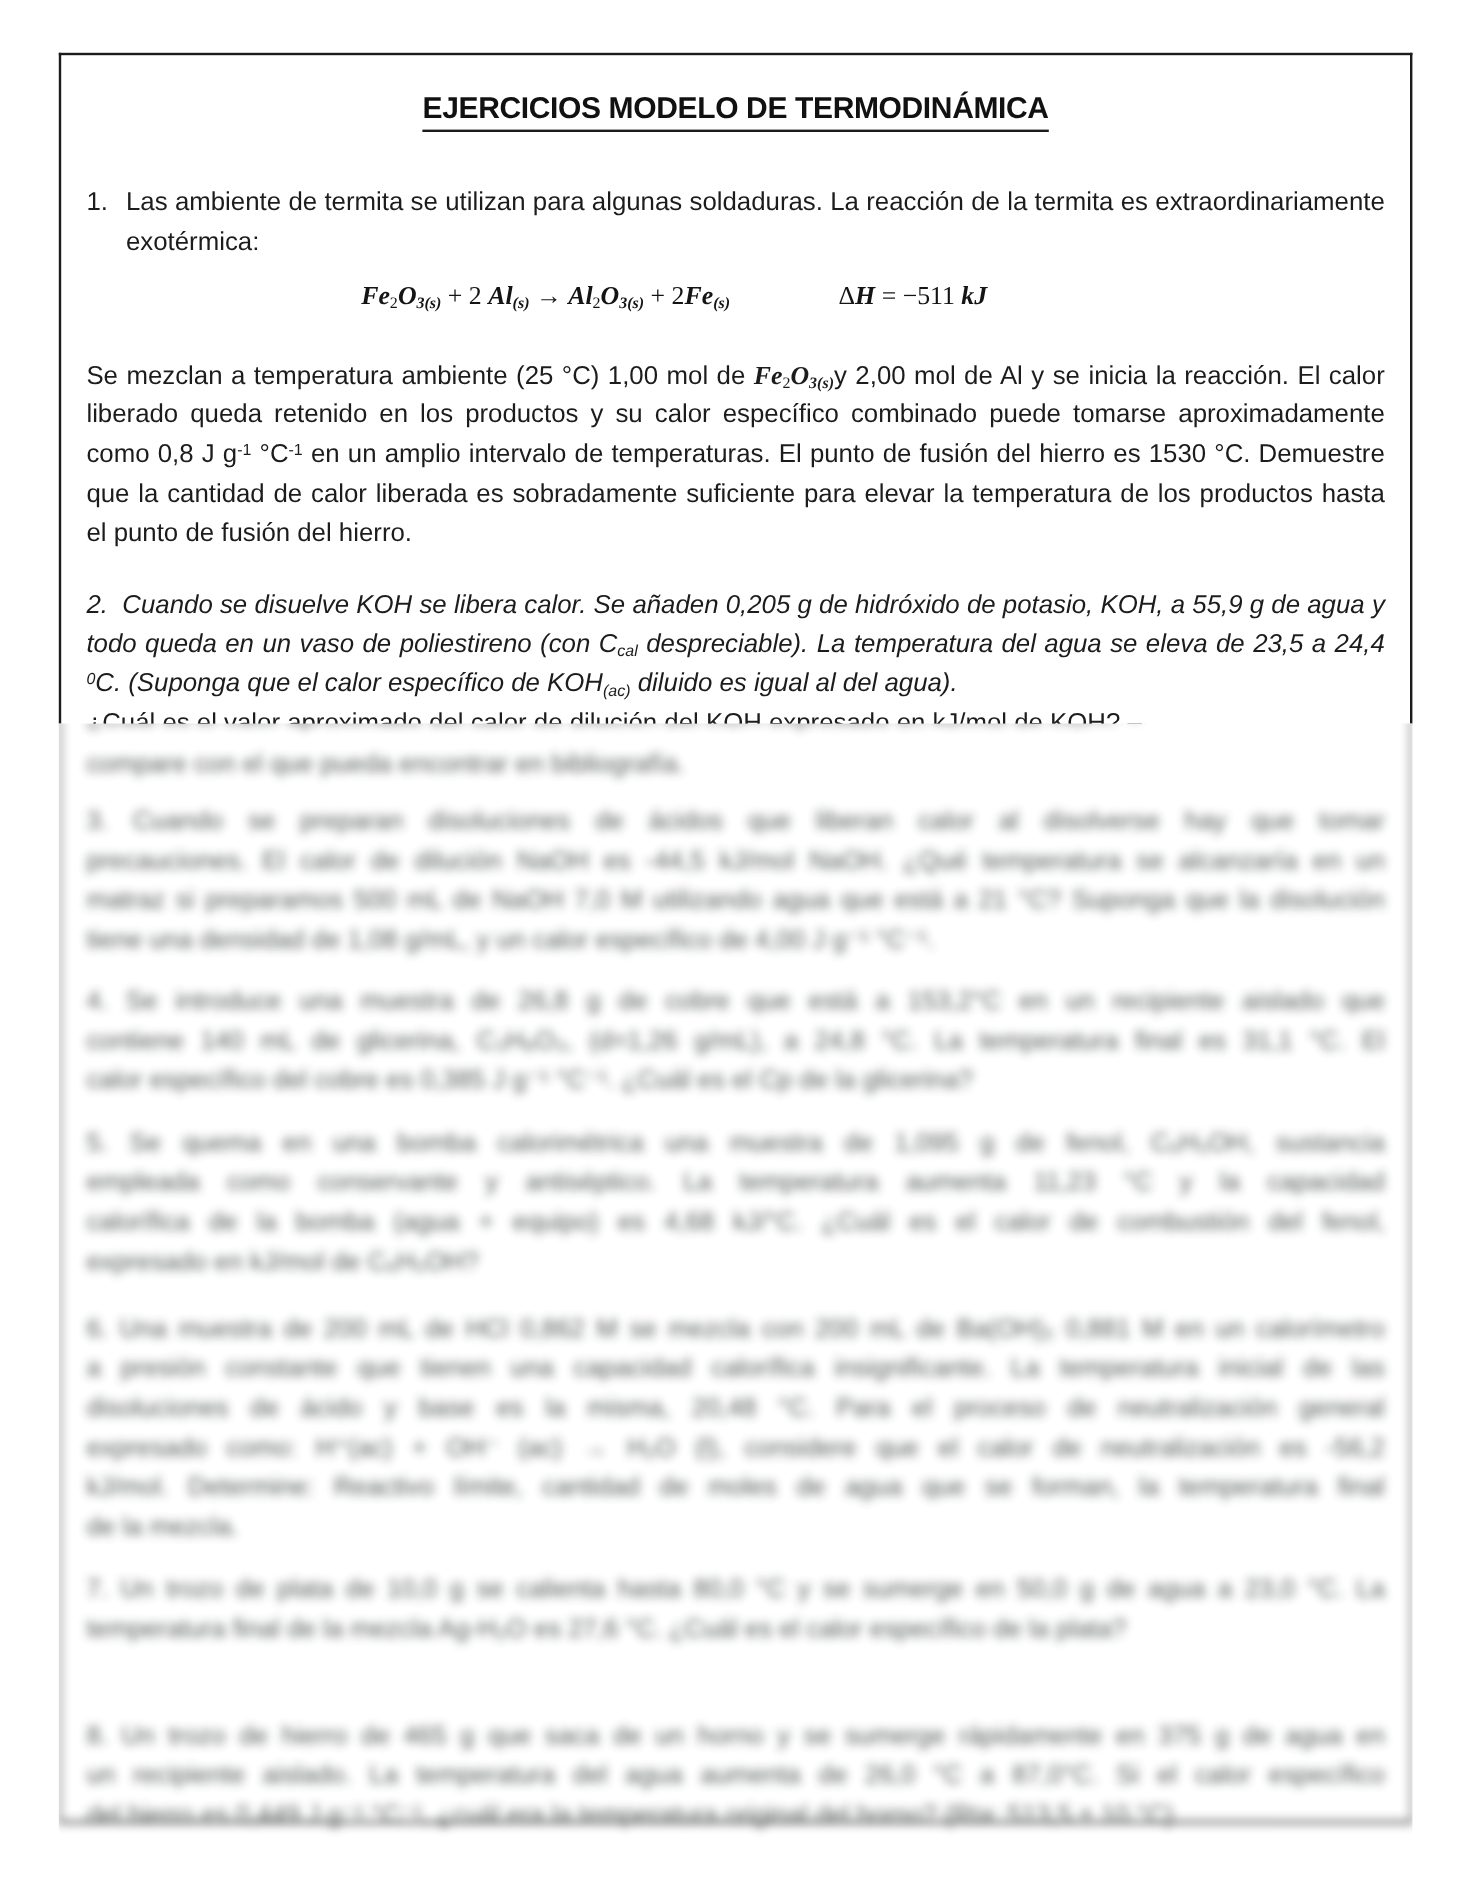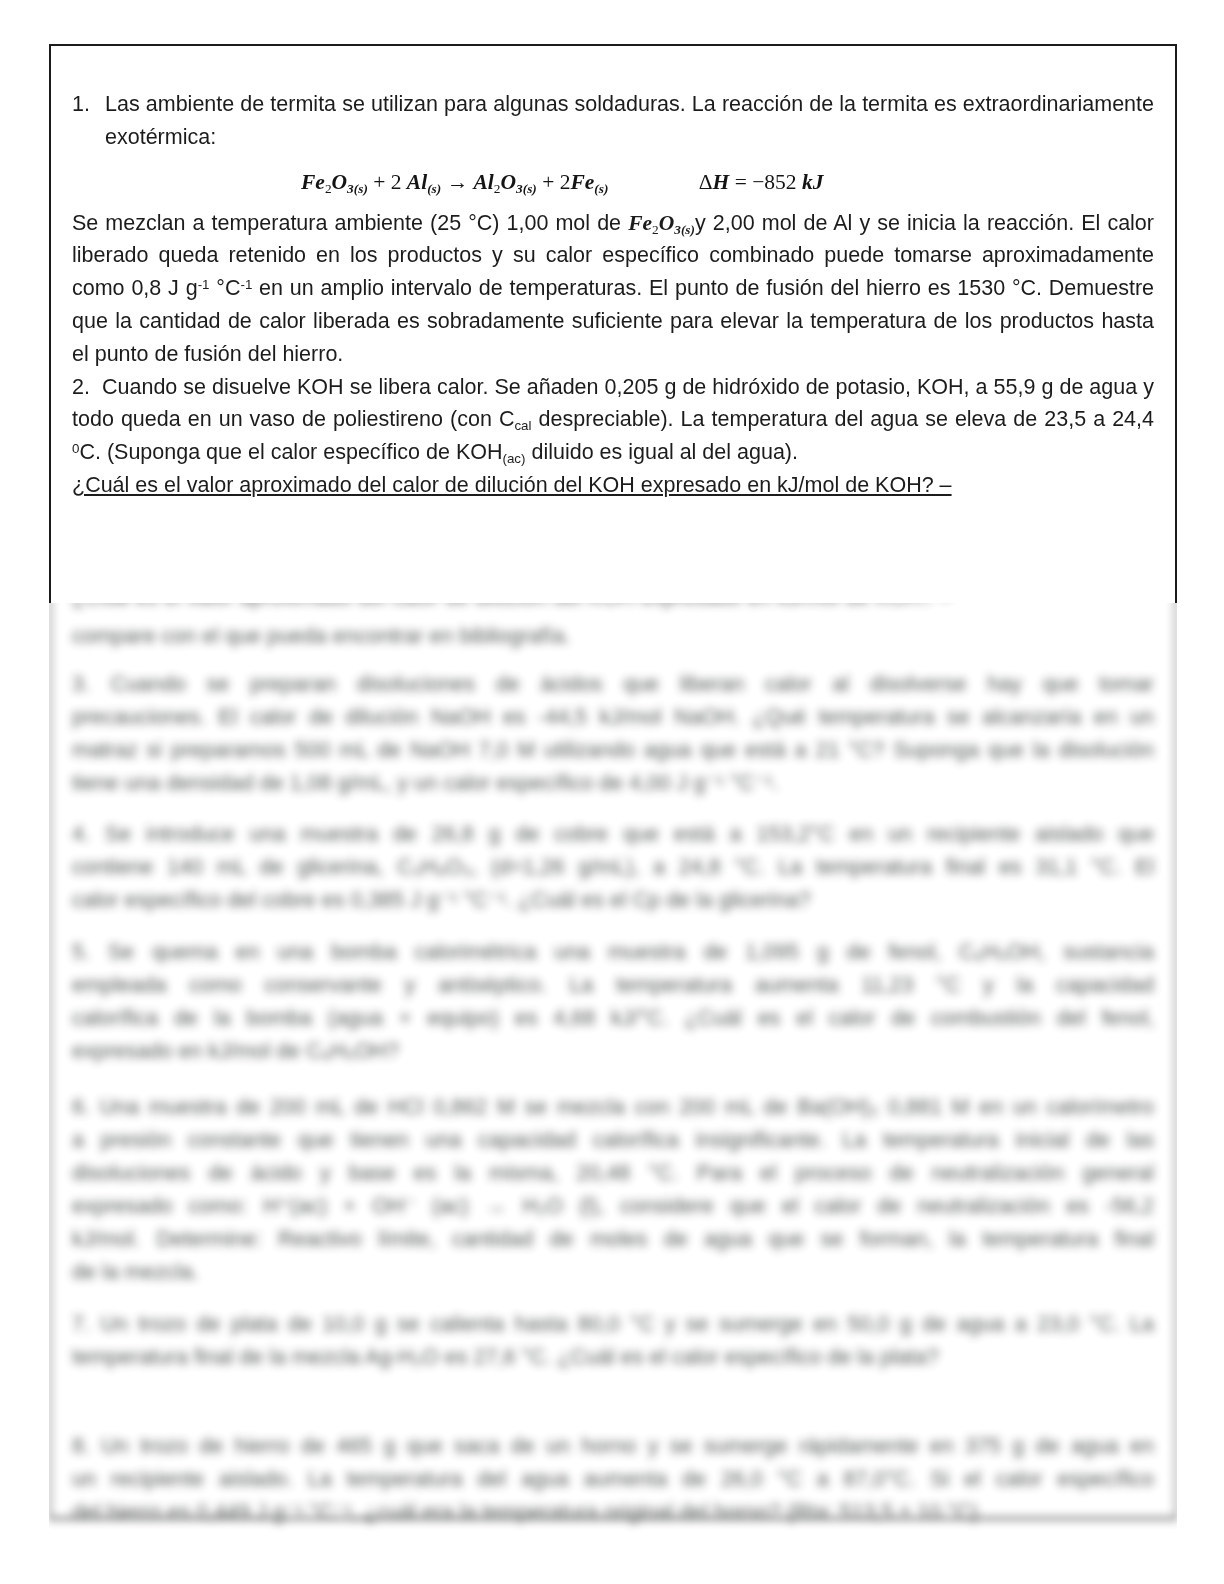--- a/index.html
+++ b/index.html
@@ -33,22 +33,22 @@
     margin-top:12px; padding-left:229px; white-space:nowrap;
     font-family:"Liberation Serif","DejaVu Serif",serif;
     font-size:21.5px; line-height:33px; color:#141414;
   }
   .eq-delta { margin-left:85px; }
   .it { font-style:italic;font-weight:bold; }
   sub { font-size:0.62em; vertical-align:-0.28em; line-height:0; }
   sup { font-size:0.62em; vertical-align:0.45em; line-height:0; }
   .serif-frag { font-family:"Liberation Serif","DejaVu Serif",serif; }
 
-  .para1 { margin-top:8px; text-align:justify; }
-  .ex2   { text-align:justify; }
+  .para1 { margin-top:34px; text-align:justify; }
+  .ex2   { margin-top:27px; text-align:justify;font-style:italic; }
   .qline { margin-top:0; text-align:left;text-decoration:underline; }
 
   
   .blurbox {
     position:absolute; left:49px; top:603px; width:1128px; height:939px;
     overflow:hidden; background:#ffffff; z-index:2;
   }
   .blur-inner {
     box-sizing:border-box; height:100%; padding:0 21px;
     border-left:2.5px solid #2e2e2e; border-right:2.5px solid #2e2e2e;
@@ -67,29 +67,32 @@
   .bp-7 { margin-top:19px; }
   .bp-8 { margin-top:56px; }
 </style>
 </head>
 <body>
 
 <div class="page">
 
   <div class="frame">
 
+    <div class="title-wrap">
+      <span class="doc-title">EJERCICIOS MODELO DE TERMODINÁMICA</span>
+    </div>
 
     <div class="ex1 body-text">
       <div class="ex1-num">1.</div>
       <div class="ex1-text">Las ambiente de termita se utilizan para algunas soldaduras. La reacción de la termita es extraordinariamente exotérmica:</div>
     </div>
 
     <div class="equation">
       <span><span class="it">Fe</span><sub>2</sub><span class="it">O</span><sub class="it">3(s)</sub><span> + 2 </span><span class="it">Al</span><sub class="it">(s)</sub><span> → </span><span class="it">Al</span><sub>2</sub><span class="it">O</span><sub class="it">3(s)</sub><span> + 2</span><span class="it">Fe</span><sub class="it">(s)</sub></span>
-      <span class="eq-delta"><span>Δ</span><span class="it">H</span><span> = −852 </span><span class="it">kJ</span></span>
+      <span class="eq-delta"><span>Δ</span><span class="it">H</span><span> = −511 </span><span class="it">kJ</span></span>
     </div>
 
     <div class="para1 body-text"><span>Se mezclan a temperatura ambiente (25 °C) 1,00 mol de </span><span class="it serif-frag">Fe</span><sub class="serif-frag">2</sub><span class="it serif-frag">O</span><sub class="it serif-frag">3(s)</sub><span>y 2,00 mol de Al y se inicia la reacción. El calor liberado queda retenido en los productos y su calor específico combinado puede tomarse aproximadamente como 0,8 J g</span><sup>-1</sup><span> °C</span><sup>-1</sup><span> en un amplio intervalo de temperaturas. El punto de fusión del hierro es 1530  °C. Demuestre que la cantidad de calor liberada es sobradamente suficiente para elevar la temperatura de los productos hasta el punto de fusión del hierro.</span></div>
 
     <div class="ex2 body-text"><span>2.&nbsp; Cuando se disuelve KOH se libera calor. Se añaden 0,205 g de hidróxido de potasio, KOH, a 55,9 g de agua y todo queda en un vaso de poliestireno (con C</span><sub>cal</sub><span> despreciable). La temperatura del agua se eleva de 23,5 a 24,4 </span><sup>0</sup><span>C. (Suponga que el calor específico de KOH</span><sub>(ac)</sub><span> diluido es igual al del agua).</span></div>
 
     <div class="qline body-text">¿Cuál es el valor aproximado del calor de dilución del KOH expresado en kJ/mol de KOH? –</div>
 
   </div>
 

